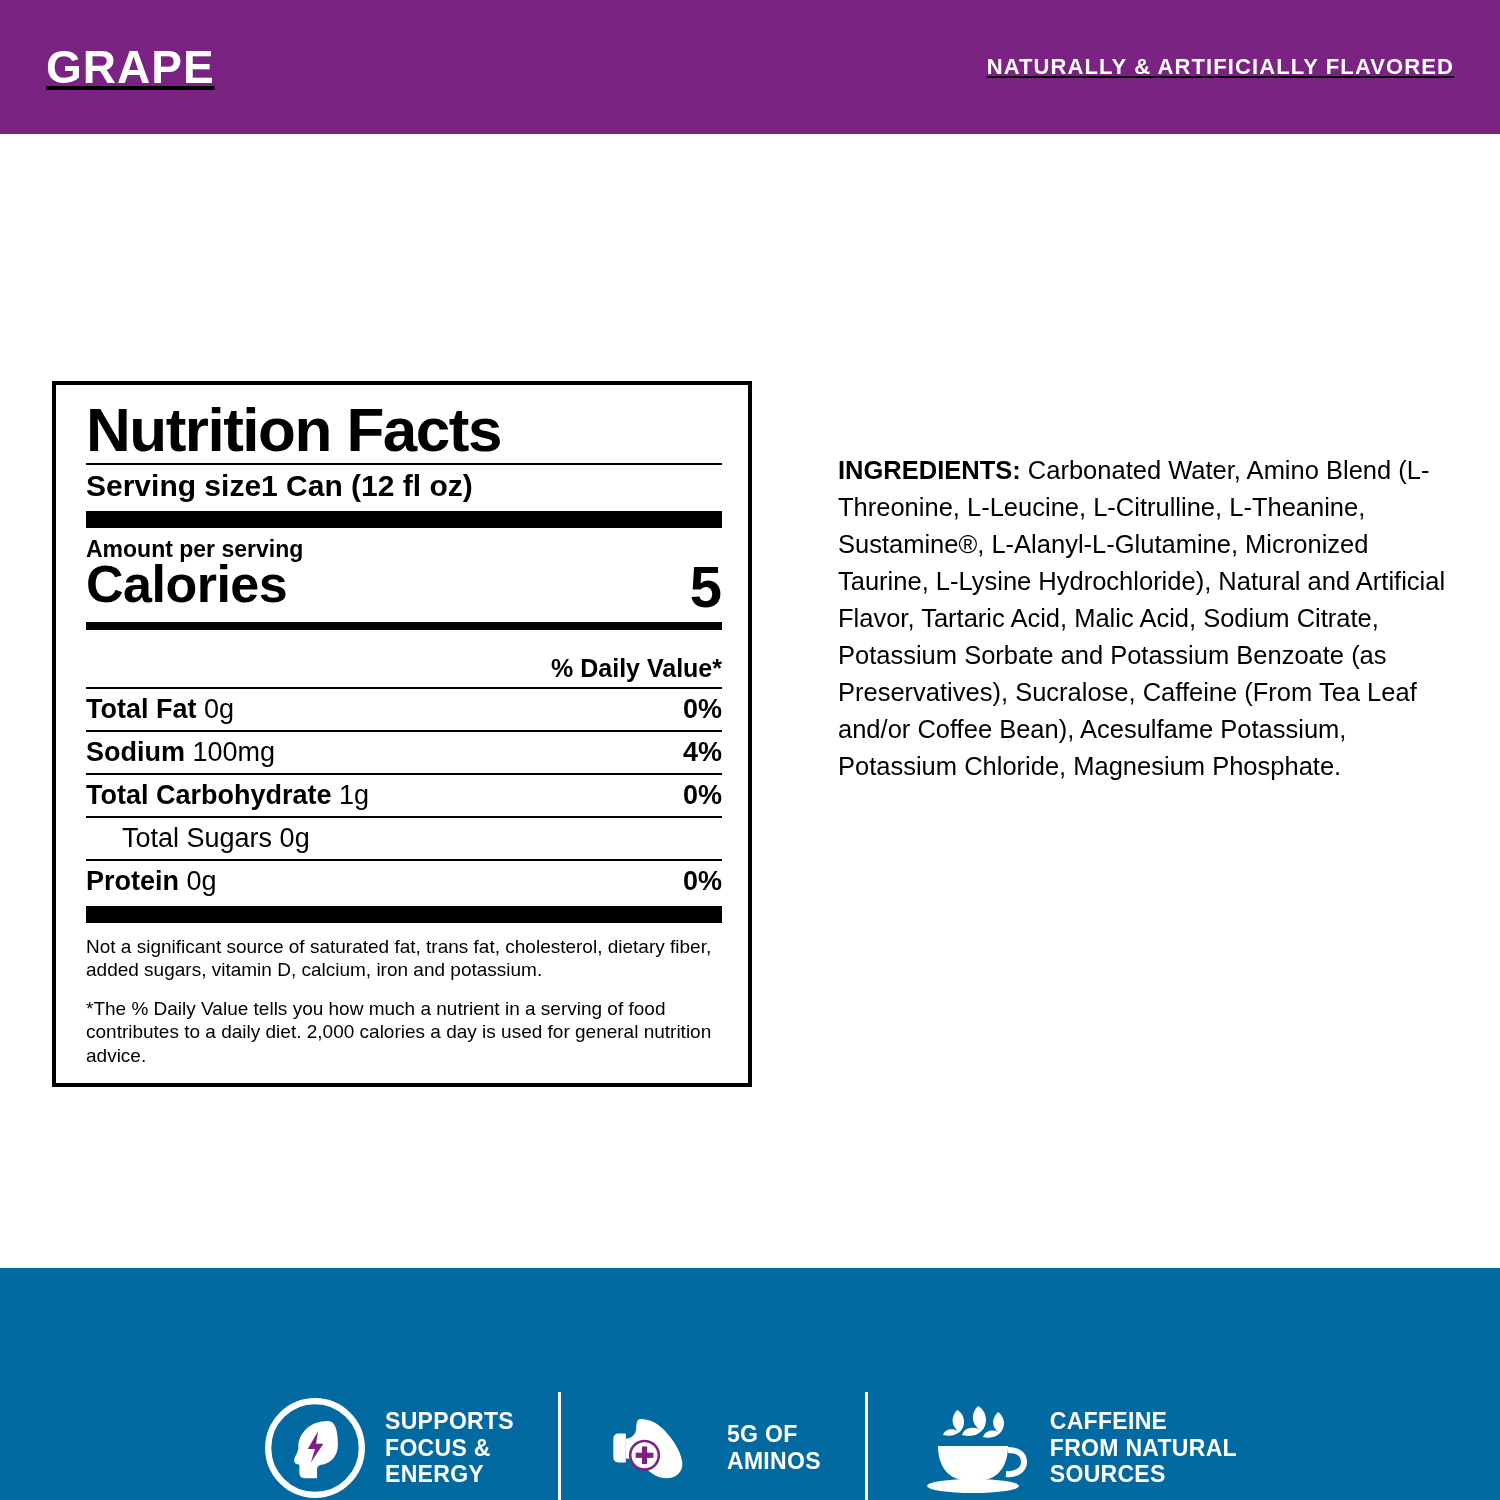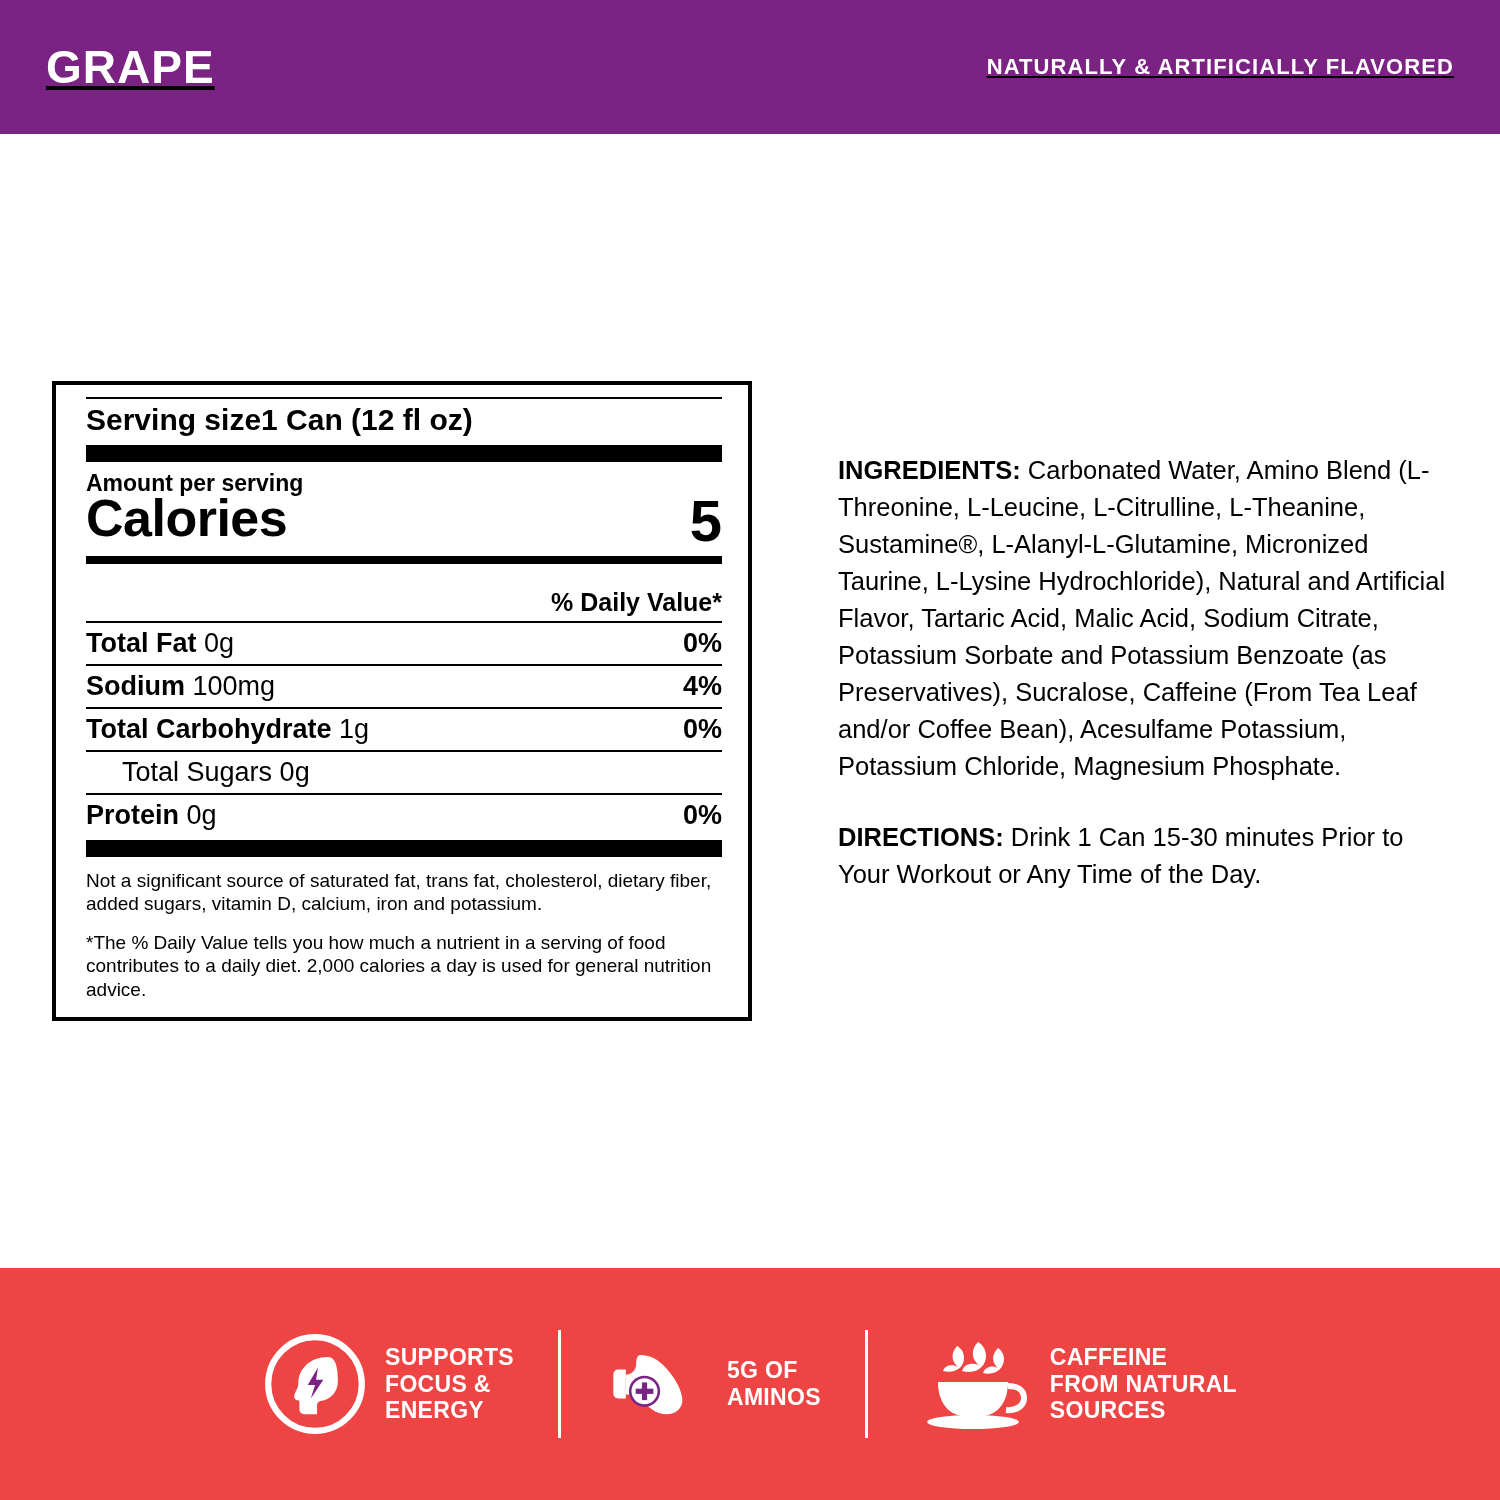--- a/index.html
+++ b/index.html
@@ -139,23 +139,23 @@
   .rightcol .lead { font-weight: bold; }
   .rightcol .block + .block { margin-top: 34px; }
 
   
   .bottombar {
     position: absolute;
     left: 0;
     top: 1268px;
     width: 1500px;
     height: 232px;
-    background: #ef4444;
-    display: flex;
-    align-items: center;
+    background: #0369a1;
+    display: flex;
+    align-items: flex-end;
     justify-content: center;
     box-sizing: border-box;
   }
   .benefit {
     display: flex;
     align-items: center;
     gap: 18px;
     padding: 0 44px;
   }
   .benefit .txt {
@@ -175,20 +175,21 @@
 </head>
 <body>
 
 <div class="topbar">
   <div class="flavor-name">GRAPE</div>
   <div class="flavor-note">NATURALLY &amp; ARTIFICIALLY FLAVORED</div>
 </div>
 
 <div class="nf-panel">
 
+  <div class="nf-title">Nutrition Facts</div>
   <div class="rule-thin"></div>
 
   <div class="serving-row">
     <span>Serving size</span>
     <span>1 Can (12 fl oz)</span>
   </div>
 
   <div class="rule-thick"></div>
 
   <div class="amount-per">Amount per serving</div>
@@ -249,23 +250,20 @@
 
   <div class="rule-thick"></div>
 
   <div class="footnote">Not a significant source of saturated fat, trans fat, cholesterol, dietary fiber, added sugars, vitamin D, calcium, iron and potassium.</div>
   <div class="footnote second">*The % Daily Value tells you how much a nutrient in a serving of food contributes to a daily diet. 2,000 calories a day is used for general nutrition advice.</div>
 </div>
 
 <div class="rightcol">
   <div class="block">
     <span class="lead">INGREDIENTS:</span><span> Carbonated Water, Amino Blend (L-Threonine, L-Leucine, L-Citrulline, L-Theanine, Sustamine®, L-Alanyl-L-Glutamine, Micronized Taurine, L-Lysine Hydrochloride), Natural and Artificial Flavor, Tartaric Acid, Malic Acid, Sodium Citrate, Potassium Sorbate and Potassium Benzoate (as Preservatives), Sucralose,  Caffeine (From Tea Leaf and/or Coffee Bean), Acesulfame Potassium, Potassium Chloride, Magnesium Phosphate.</span>
-  </div>
-  <div class="block">
-    <span class="lead">DIRECTIONS:</span><span> Drink 1 Can 15-30 minutes Prior to Your Workout or Any Time of the Day.</span>
   </div>
 </div>
 
 <div class="bottombar">
 
   <div class="benefit">
     <span>
       <svg class="icon-svg" width="104" height="104" viewBox="0 0 100 100" aria-hidden="true">
         <circle cx="50" cy="50" r="45" fill="none" stroke="#ffffff" stroke-width="6"></circle>
         <path d="M62 24 C46 24 34 35 34 49 C34 55 30 58 30 62 C30 65 33 66 35 66

